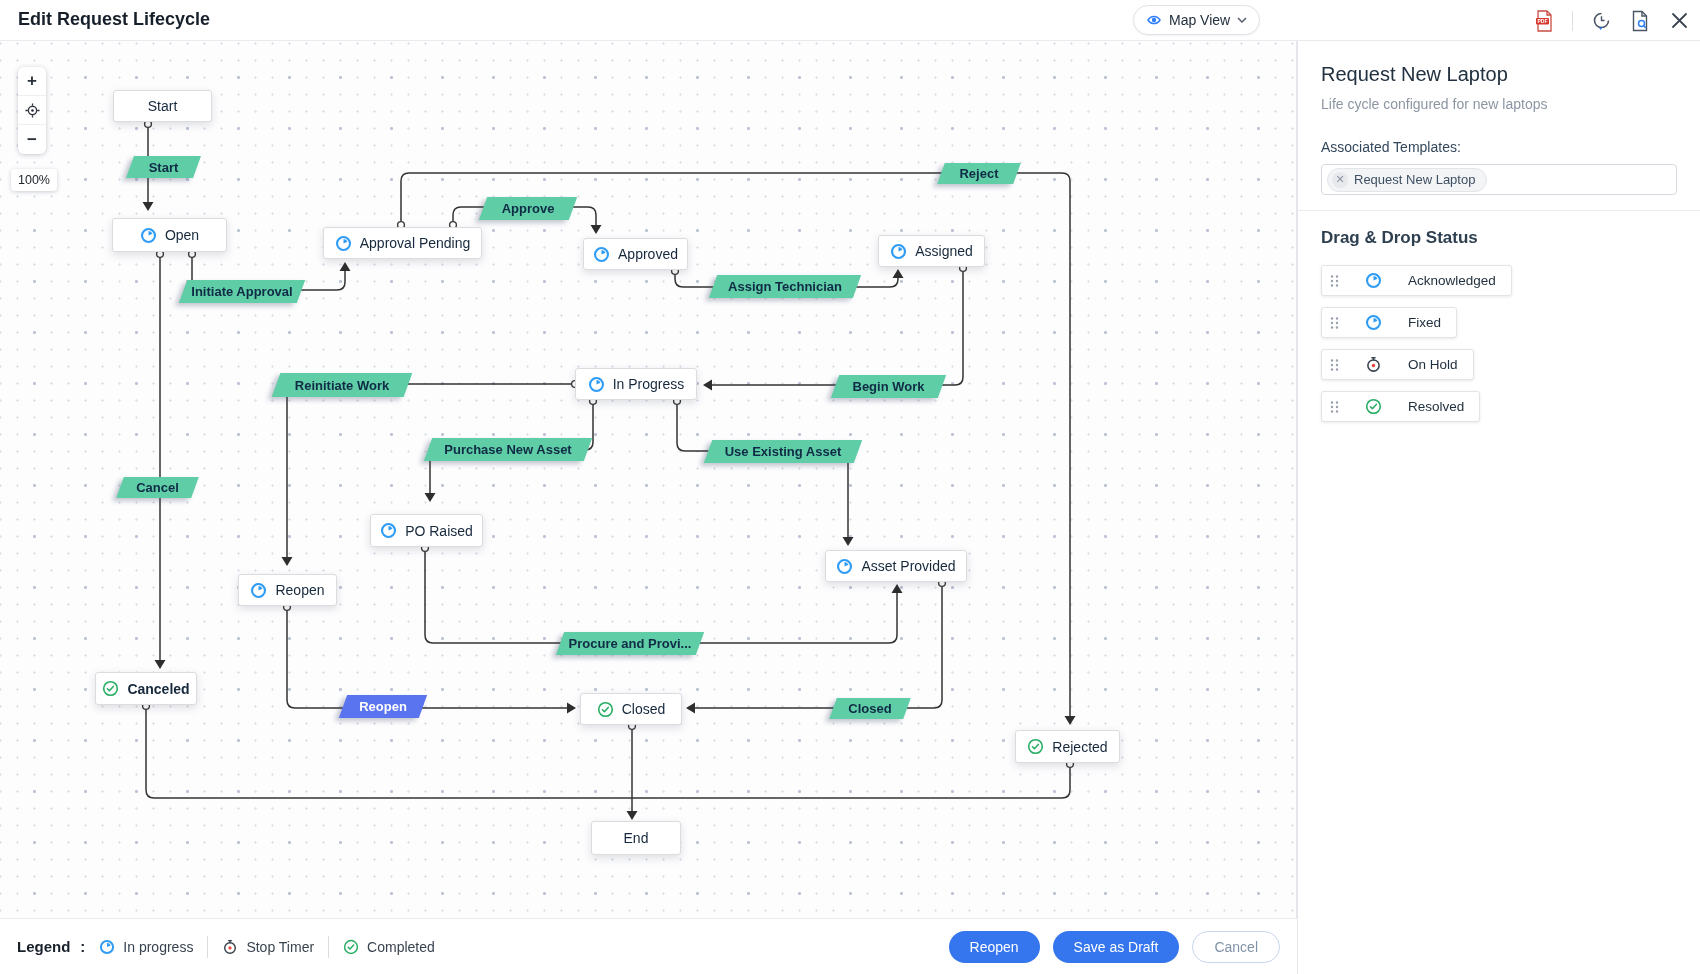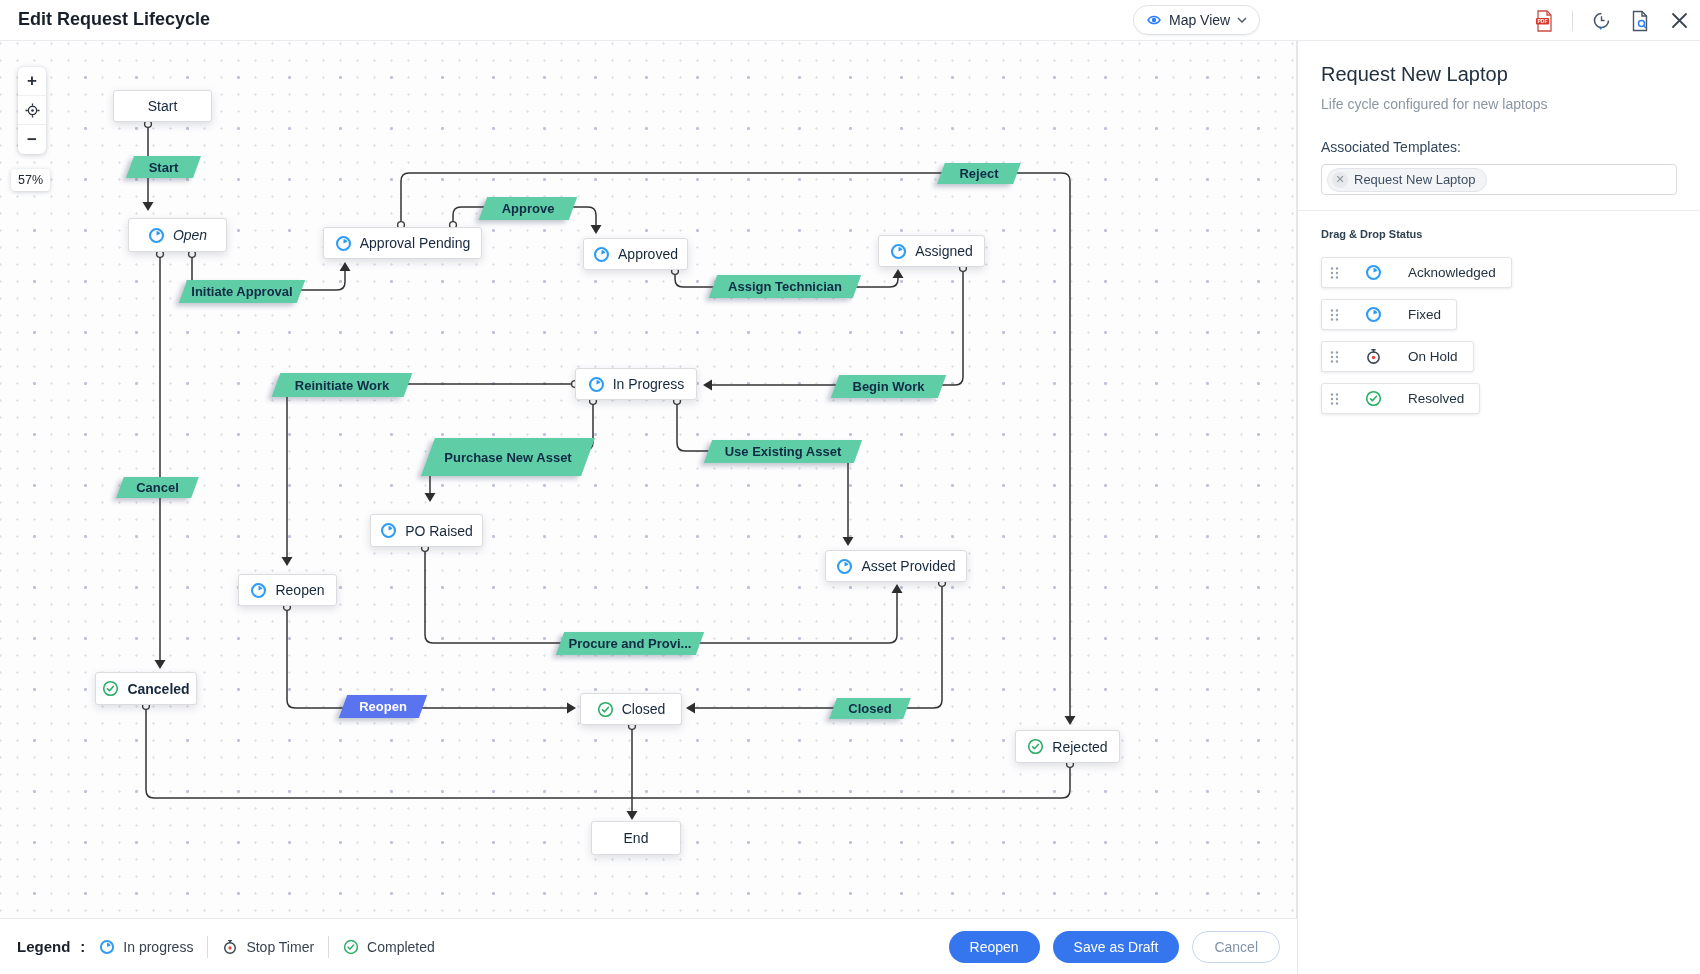--- a/index.html
+++ b/index.html
@@ -57,21 +57,21 @@
   .side-title { margin-top:22px; font-size:20px; font-weight:500; color:#22313f; }
   .side-sub { margin-top:10px; font-size:14px; color:#8c96a3; }
   .assoc-label { margin-top:27px; font-size:14px; color:#33475b; }
   .template-box { margin-top:9px; height:31px; border:1px solid #d6d9df; border-radius:4px;
                   display:flex; align-items:center; padding:0 5px; }
   .chip { display:inline-flex; align-items:center; gap:6px; background:#f3f4f6; border:1px solid #e3e5e9;
           border-radius:12px; padding:3px 11px 3px 4px; font-size:13px; color:#3d4f63; cursor:default; }
   .chip .x { width:16px; height:16px; border-radius:50%; background:#e7e9ed; color:#8a94a0;
              display:flex; align-items:center; justify-content:center; font-size:11px; cursor:pointer; }
   .side-divider { margin:15px -23px 0; height:1px; background:#ececf0; }
-  .dd-heading { margin-top:17px; font-size:11px; font-weight:700; color:#2e3f50; }
+  .dd-heading { margin-top:17px; font-size:17px; font-weight:700; color:#2e3f50; }
   .status-item { display:inline-flex; align-items:center; gap:26px; margin-top:11px; background:#fff;
                  border:1px solid #e2e4e8; border-radius:3px; box-shadow:0 1px 3px rgba(30,40,60,.10);
                  padding:6px 15px 6px 8px; font-size:13.5px; color:#22313f; cursor:grab; }
   #status-list { display:flex; flex-direction:column; align-items:flex-start; margin-top:6px; }
 
   
   .footer { position:absolute; left:0; top:918px; width:1297px; height:56px; background:#fff;
             border-top:1px solid #e7e9ec; display:flex; align-items:center; padding:0 17px; z-index:25; }
   .legend-label { font-size:15px; font-weight:700; color:#18202a; }
   .legend-colon { font-size:15px; font-weight:700; color:#18202a; margin:0 14px 0 10px; }
@@ -181,21 +181,21 @@
       <circle cx="287" cy="566" r="3.4" fill="#fff" stroke="#3c3c3c" stroke-width="1.4"></circle>
       <circle cx="942" cy="542" r="3.4" fill="#fff" stroke="#3c3c3c" stroke-width="1.4"></circle>
       <circle cx="632" cy="685" r="3.4" fill="#fff" stroke="#3c3c3c" stroke-width="1.4"></circle>
       <circle cx="146" cy="665" r="3.4" fill="#fff" stroke="#3c3c3c" stroke-width="1.4"></circle>
       <circle cx="1070" cy="723" r="3.4" fill="#fff" stroke="#3c3c3c" stroke-width="1.4"></circle>
     </svg>
   <div id="node-layer">
       <div class="node" style="left: 113px; top: 49px; width: 99px; height: 32px;">
         <span>Start</span>
       </div>
-      <div class="node" style="left: 128px; top: 177px; width: 99px; height: 34px; font-style: italic;">
+      <div class="node" style="left: 112px; top: 177px; width: 115px; height: 34px;">
         <span class="nicon">
           <svg width="17" height="17" viewBox="0 0 20 20">
             <circle cx="10" cy="10" r="7.6" fill="#fff" stroke="#2e9cf4" stroke-width="2.5"></circle>
             <path d="M10 10 L10 4.8 A5.2 5.2 0 0 1 14.7 8 Z" fill="#2e9cf4"></path>
           </svg>
         </span>
         <span>Open</span>
       </div>
       <div class="node" style="left: 323px; top: 186px; width: 159px; height: 32px;">
         <span class="nicon">
@@ -304,21 +304,21 @@
       </div>
       <div class="tlabel" style="left: 713px; top: 234px; width: 144px; height: 23px;">
         <span>Assign Technician</span>
       </div>
       <div class="tlabel" style="left: 835px; top: 334px; width: 107px; height: 23px;">
         <span>Begin Work</span>
       </div>
       <div class="tlabel" style="left: 276px; top: 332px; width: 132px; height: 24px;">
         <span>Reinitiate Work</span>
       </div>
-      <div class="tlabel" style="left: 428px; top: 397px; width: 160px; height: 38px;">
+      <div class="tlabel" style="left: 428px; top: 397px; width: 160px; height: 23px;">
         <span>Purchase New Asset</span>
       </div>
       <div class="tlabel" style="left: 708px; top: 399px; width: 150px; height: 23px;">
         <span>Use Existing Asset</span>
       </div>
       <div class="tlabel" style="left: 120px; top: 436px; width: 75px; height: 21px;">
         <span>Cancel</span>
       </div>
       <div class="tlabel" style="left: 560px; top: 591px; width: 140px; height: 23px;">
         <span>Procure and Provi...</span>
@@ -335,21 +335,21 @@
     <div class="zoom-btn">+</div>
     <div class="zoom-btn">
       <svg width="15" height="15" viewBox="0 0 16 16">
           <circle cx="8" cy="8" r="4.4" fill="none" stroke="#2b323b" stroke-width="1.4"></circle>
           <circle cx="8" cy="8" r="1.4" fill="#2b323b"></circle>
           <path d="M8 0.5 V3 M8 13 V15.5 M0.5 8 H3 M13 8 H15.5" stroke="#2b323b" stroke-width="1.4"></path>
         </svg>
     </div>
     <div class="zoom-btn">−</div>
   </div>
-  <div class="zoom-pct">57%</div>
+  <div class="zoom-pct">100%</div>
 </div>
 
 <div class="sidebar">
   <div class="side-content">
     <div class="side-title">Request New Laptop</div>
     <div class="side-sub">Life cycle configured for new laptops</div>
     <div class="assoc-label">Associated Templates:</div>
     <div class="template-box">
       <span class="chip">
         <span class="x">✕</span>

